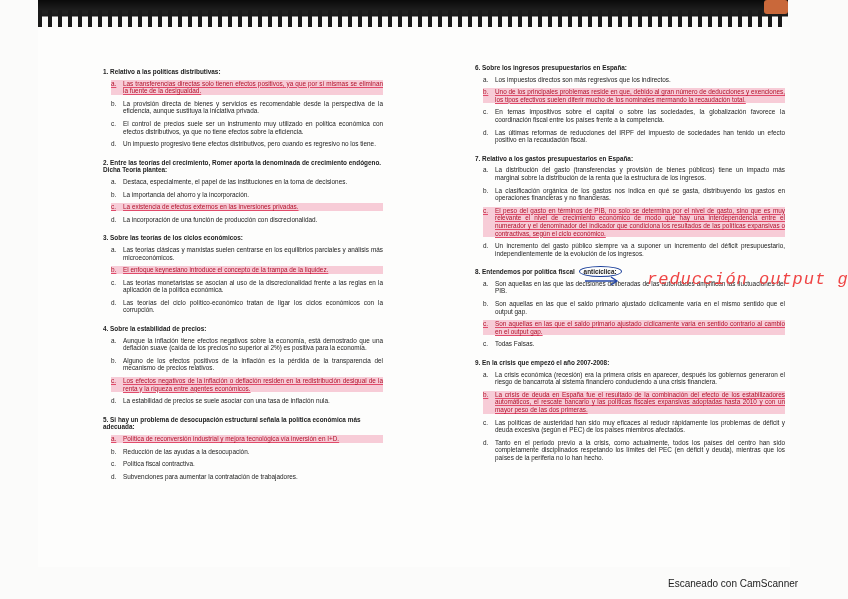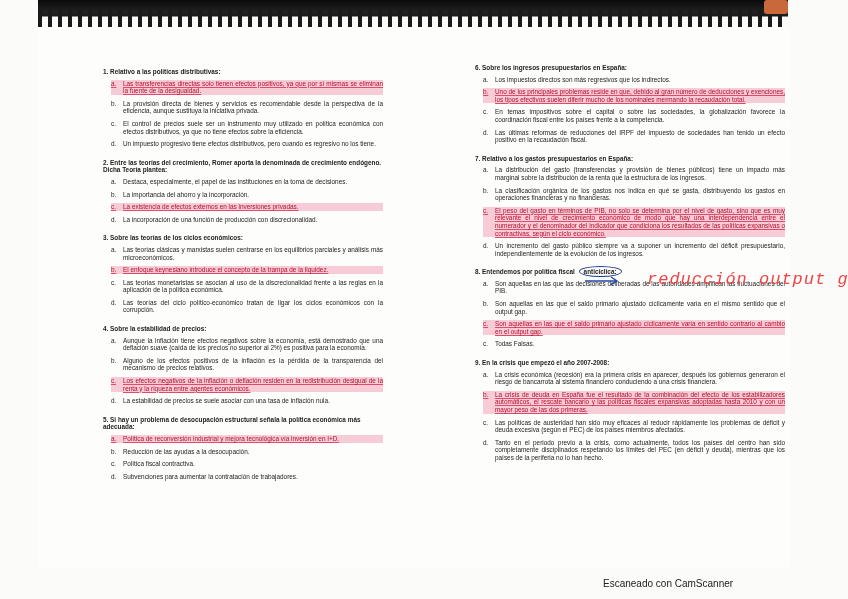--- a/index.html
+++ b/index.html
@@ -39,21 +39,21 @@
       border: 1.4px solid #1a3f9a; border-radius: 50%;
       padding: 1px 4px; margin-left: 2px;
     }
     .handwriting {
       position: absolute; left: 647px; top: 270px;
       font-family: Liberation Mono, monospace; font-style: italic;
       font-size: 17px; color: #ef4444; letter-spacing: 1px; white-space: nowrap;
     }
     .arrow { position: absolute; left: 584px; top: 276px; width: 36px; height: 10px; }
     .footer {
-      position: absolute; left: 603px; top: 578px;
+      position: absolute; left: 668px; top: 578px;
       font-size: 10px; color: #222;
     }
   </style>
 </head>
 <body>
 
 <div class="spiral">
   <div class="coils"></div>
   <div class="tab"></div>
 </div>

